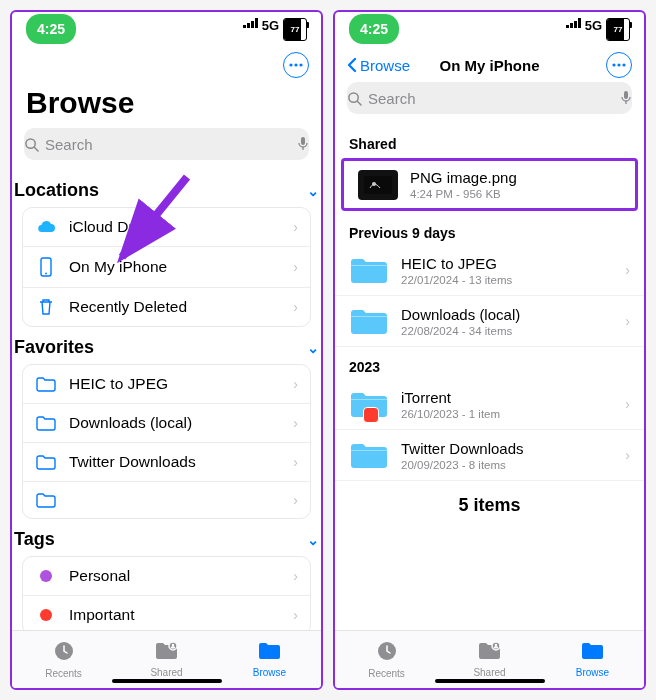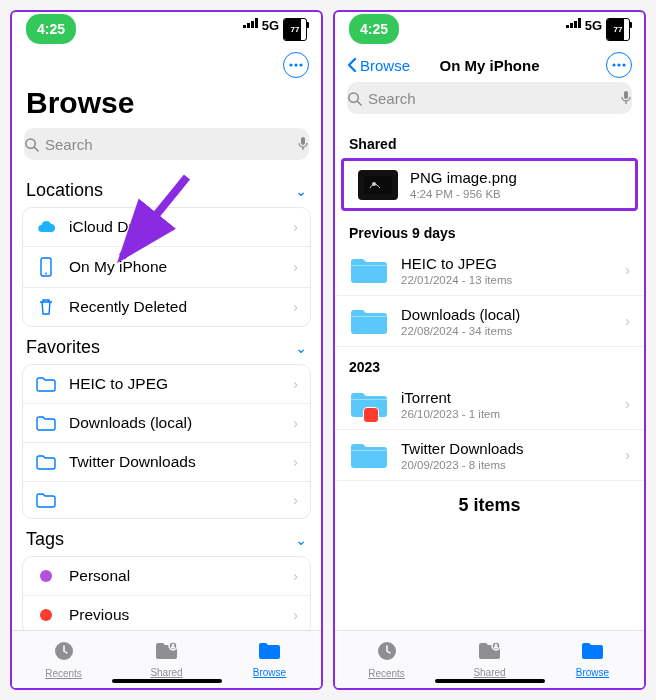--- a/index.html
+++ b/index.html
@@ -141,22 +141,22 @@
     font-size:15px;
   }
   .mic-icon { margin-left:auto; }
 
   
   .content { flex:1; overflow:hidden; }
   .section-header {
     display:flex;
     align-items:center;
     justify-content:space-between;
-    padding: 10px 14px 6px;
-    font-weight:400;
+    padding: 10px 2px 6px;
+    font-weight:700;
     font-size:18px;
   }
   .chev-down { color:#007aff; font-size:14px; }
   .section-header.small {
     font-size:14px;
     font-weight:700;
     padding: 12px 14px 4px;
   }
   .card {
     margin: 0 10px;
@@ -228,21 +228,20 @@
     display:flex;
     background:#fafafc;
   }
   .tab {
     flex:1;
     display:flex;flex-direction:column;
     align-items:center;justify-content:center;
     gap:6px;
     font-size:10px;
     color:#8e8e93;
-    text-decoration:underline;
   }
   .tab.active { color:#007aff; }
   .home-ind {
     position:absolute;
     bottom:5px;left:50%;
     transform:translateX(-50%);
     width:110px;height:4px;
     background:#000;border-radius:3px;
   }
 
@@ -389,21 +388,21 @@
         <span class="icon">
             <span class="tag-dot" style="background:#af52de"></span>
           </span>
         <span>Personal</span>
         <span class="chev">›</span>
       </div>
       <div class="row">
         <span class="icon">
             <span class="tag-dot" style="background:#ff3b30"></span>
           </span>
-        <span>Previous</span>
+        <span>Important</span>
         <span class="chev">›</span>
       </div>
     </div>
   </div>
 
   <svg class="arrow-wrap" style="left:90px;top:160px" width="100" height="110">
     <defs>
         <marker id="ah" markerWidth="10" markerHeight="10" refX="7" refY="3" orient="auto">
           <path d="M0,0 L8,3 L0,6 Z" fill="#8a2be2"></path>
         </marker>

